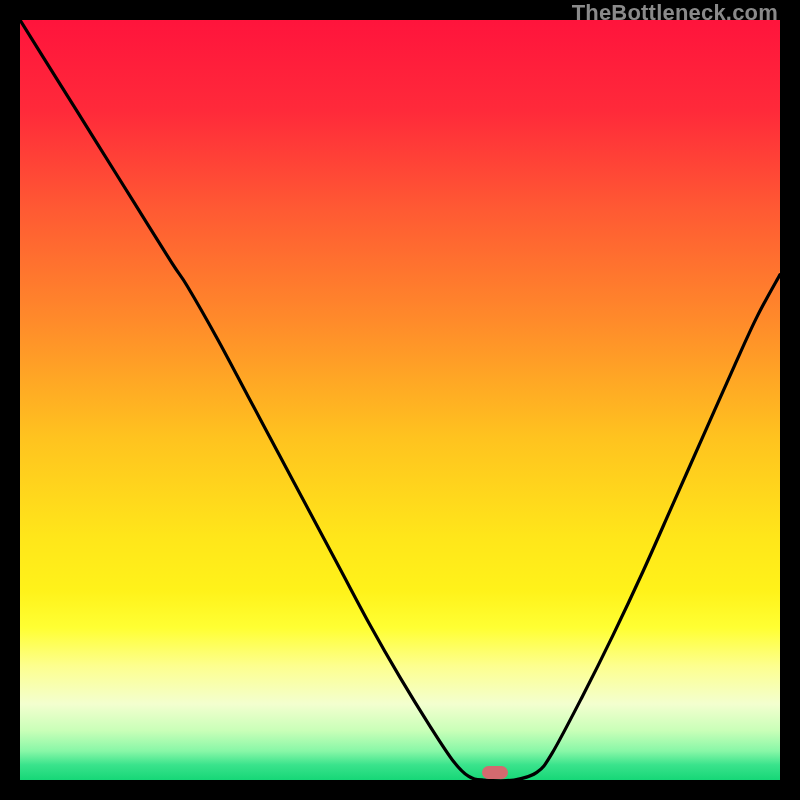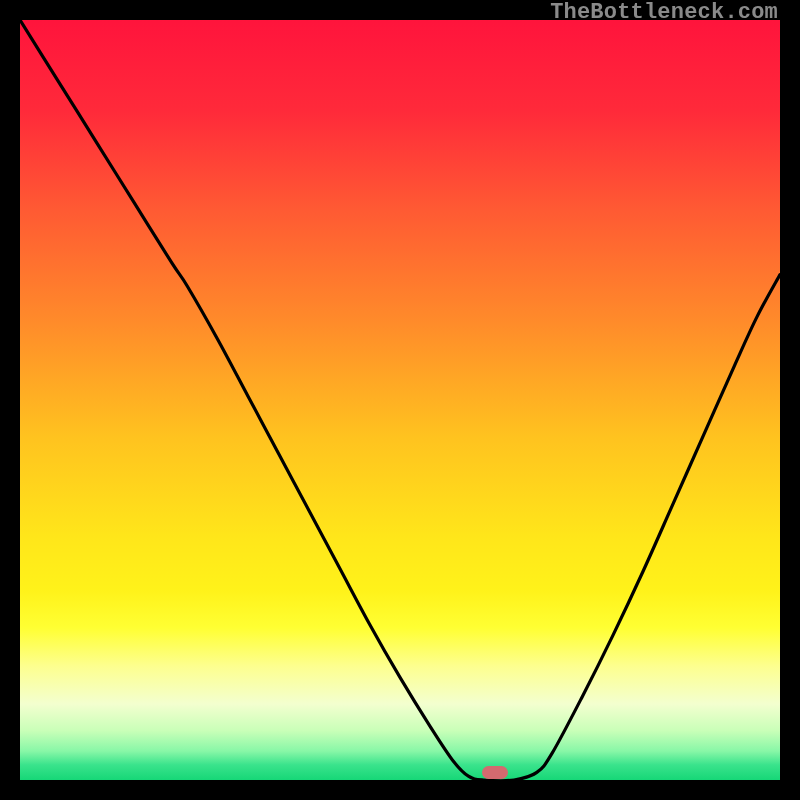--- a/index.html
+++ b/index.html
@@ -22,21 +22,21 @@
     position: absolute;
     left: 20px;
     top: 20px;
     width: 760px;
     height: 760px;
   }
   .watermark {
     position: absolute;
     top: 0px;
     right: 22px;
-    font-family: Liberation Mono, monospace;
+    font-family: Liberation Sans, sans-serif;
     font-size: 22px;
     font-weight: 600;
     color: #8a8a8a;
     letter-spacing: 0.2px;
   }
   .marker {
     position: absolute;
     width: 26px;
     height: 13px;
     background: #d36a6f;

